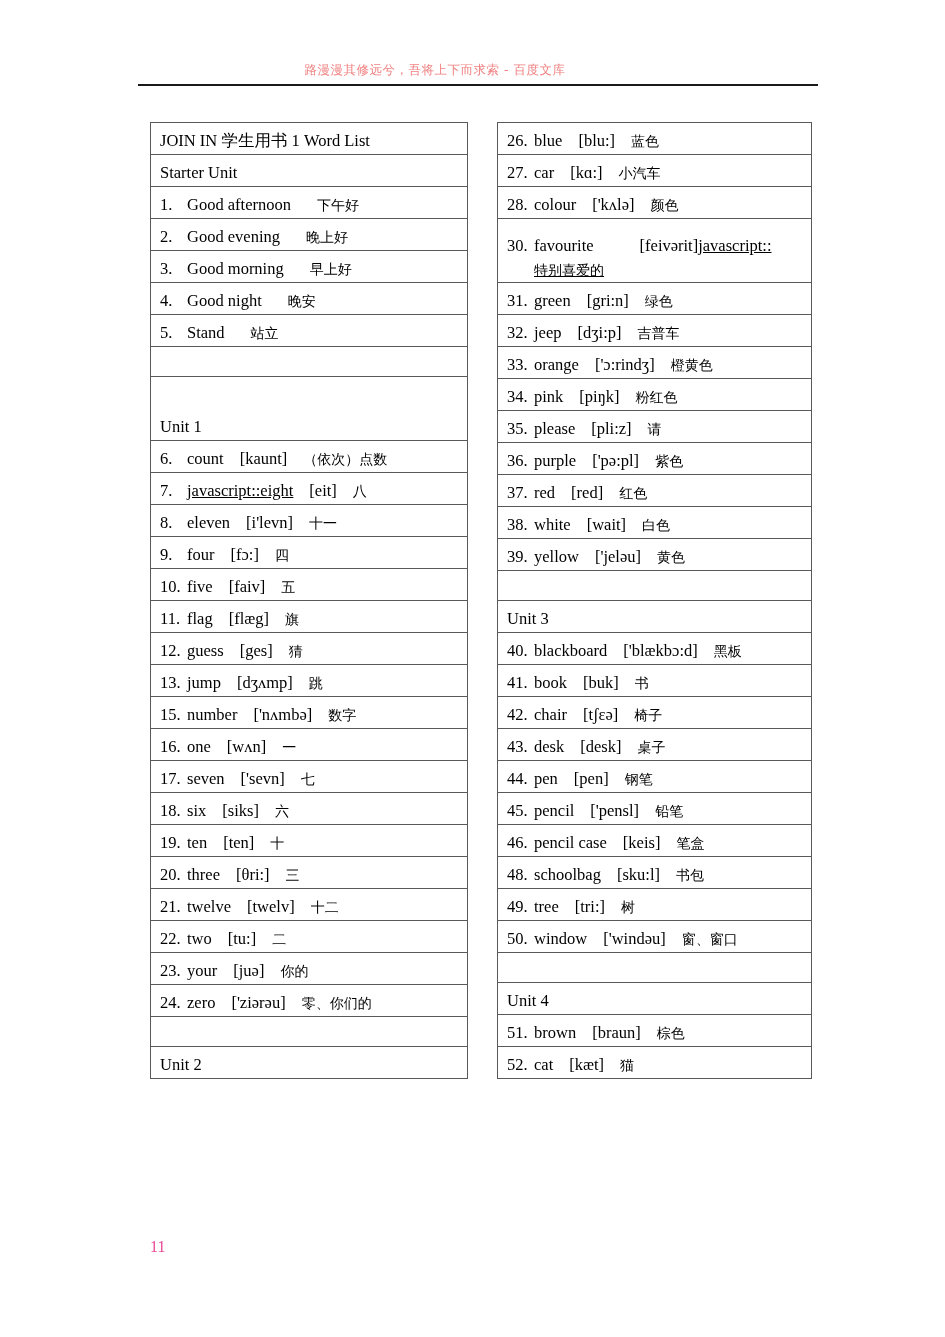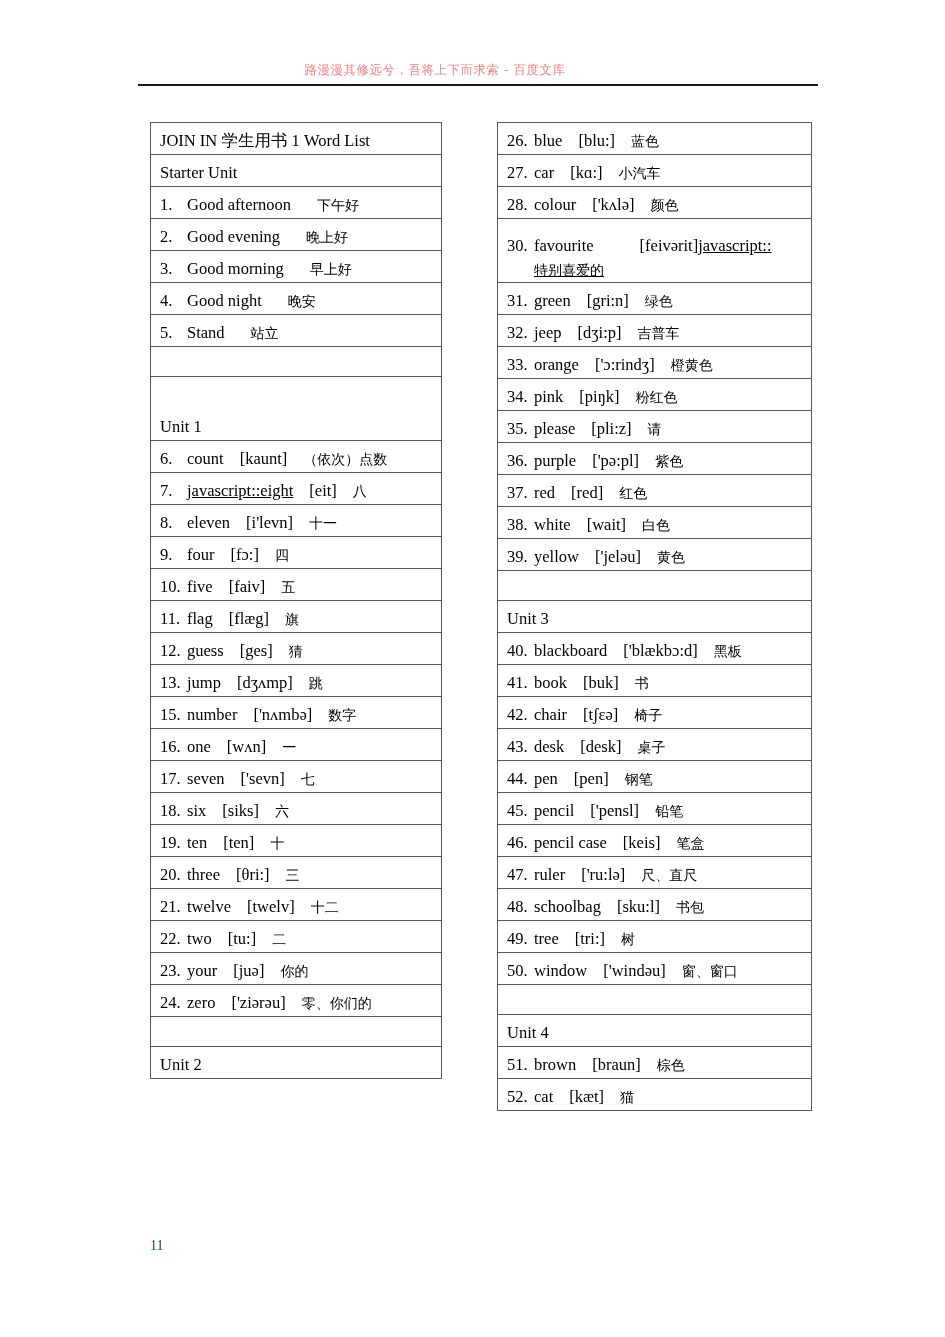--- a/index.html
+++ b/index.html
@@ -45,21 +45,21 @@
     position: absolute;
     left: 0;
     top: 122px;
     width: 945px;
   }
   .wl-table {
     position: absolute;
     border-collapse: collapse;
     table-layout: fixed;
   }
-  #table-left  { left: 150px; top: 0; width: 292px; }
+  #table-left  { left: 150px; top: 0; width: 318px; }
   #table-right { left: 497px; top: 0; width: 315px; }
 
   .wl-table td {
     border: 1px solid #595959;
     padding: 0 0 0 9px;
     vertical-align: bottom;
     font-size: 16.5px;
     line-height: 1.18;
     height: 32px;
     box-sizing: border-box;
@@ -91,22 +91,22 @@
     padding-bottom: 3px;
     text-decoration: underline;
   }
   .unit-label { }
 
   
   #page-number {
     position: absolute;
     left: 150px;
     top: 1238px;
-    font-size: 14px;
-    color: #0c4a6e;
+    font-size: 16px;
+    color: #ec4899;
   }
 </style>
 </head>
 <body>
 
 <div id="page-header">
   <span class="wm-text">路漫漫其修远兮，吾将上下而求索 - 百度文库</span>
 </div>
 <div id="header-rule"></div>
 
@@ -362,25 +362,20 @@
             <span class="row-inner"><span class="num">45.</span><span class="word">pencil</span><span class="gap-md"></span><span class="ipa">['pensl]</span><span class="gap-md"></span><span class="cn">铅笔</span></span>
           </td>
         </tr>
         <tr>
           <td>
             <span class="row-inner"><span class="num">46.</span><span class="word">pencil case</span><span class="gap-md"></span><span class="ipa">[keis]</span><span class="gap-md"></span><span class="cn">笔盒</span></span>
           </td>
         </tr>
         <tr>
           <td>
-            <span class="row-inner"><span class="num">47.</span><span class="word">ruler</span><span class="gap-md"></span><span class="ipa">['ru:lə]</span><span class="gap-md"></span><span class="cn">尺、直尺</span></span>
-          </td>
-        </tr>
-        <tr>
-          <td>
             <span class="row-inner"><span class="num">48.</span><span class="word">schoolbag</span><span class="gap-md"></span><span class="ipa">[sku:l]</span><span class="gap-md"></span><span class="cn">书包</span></span>
           </td>
         </tr>
         <tr>
           <td>
             <span class="row-inner"><span class="num">49.</span><span class="word">tree</span><span class="gap-md"></span><span class="ipa">[tri:]</span><span class="gap-md"></span><span class="cn">树</span></span>
           </td>
         </tr>
         <tr>
           <td>

